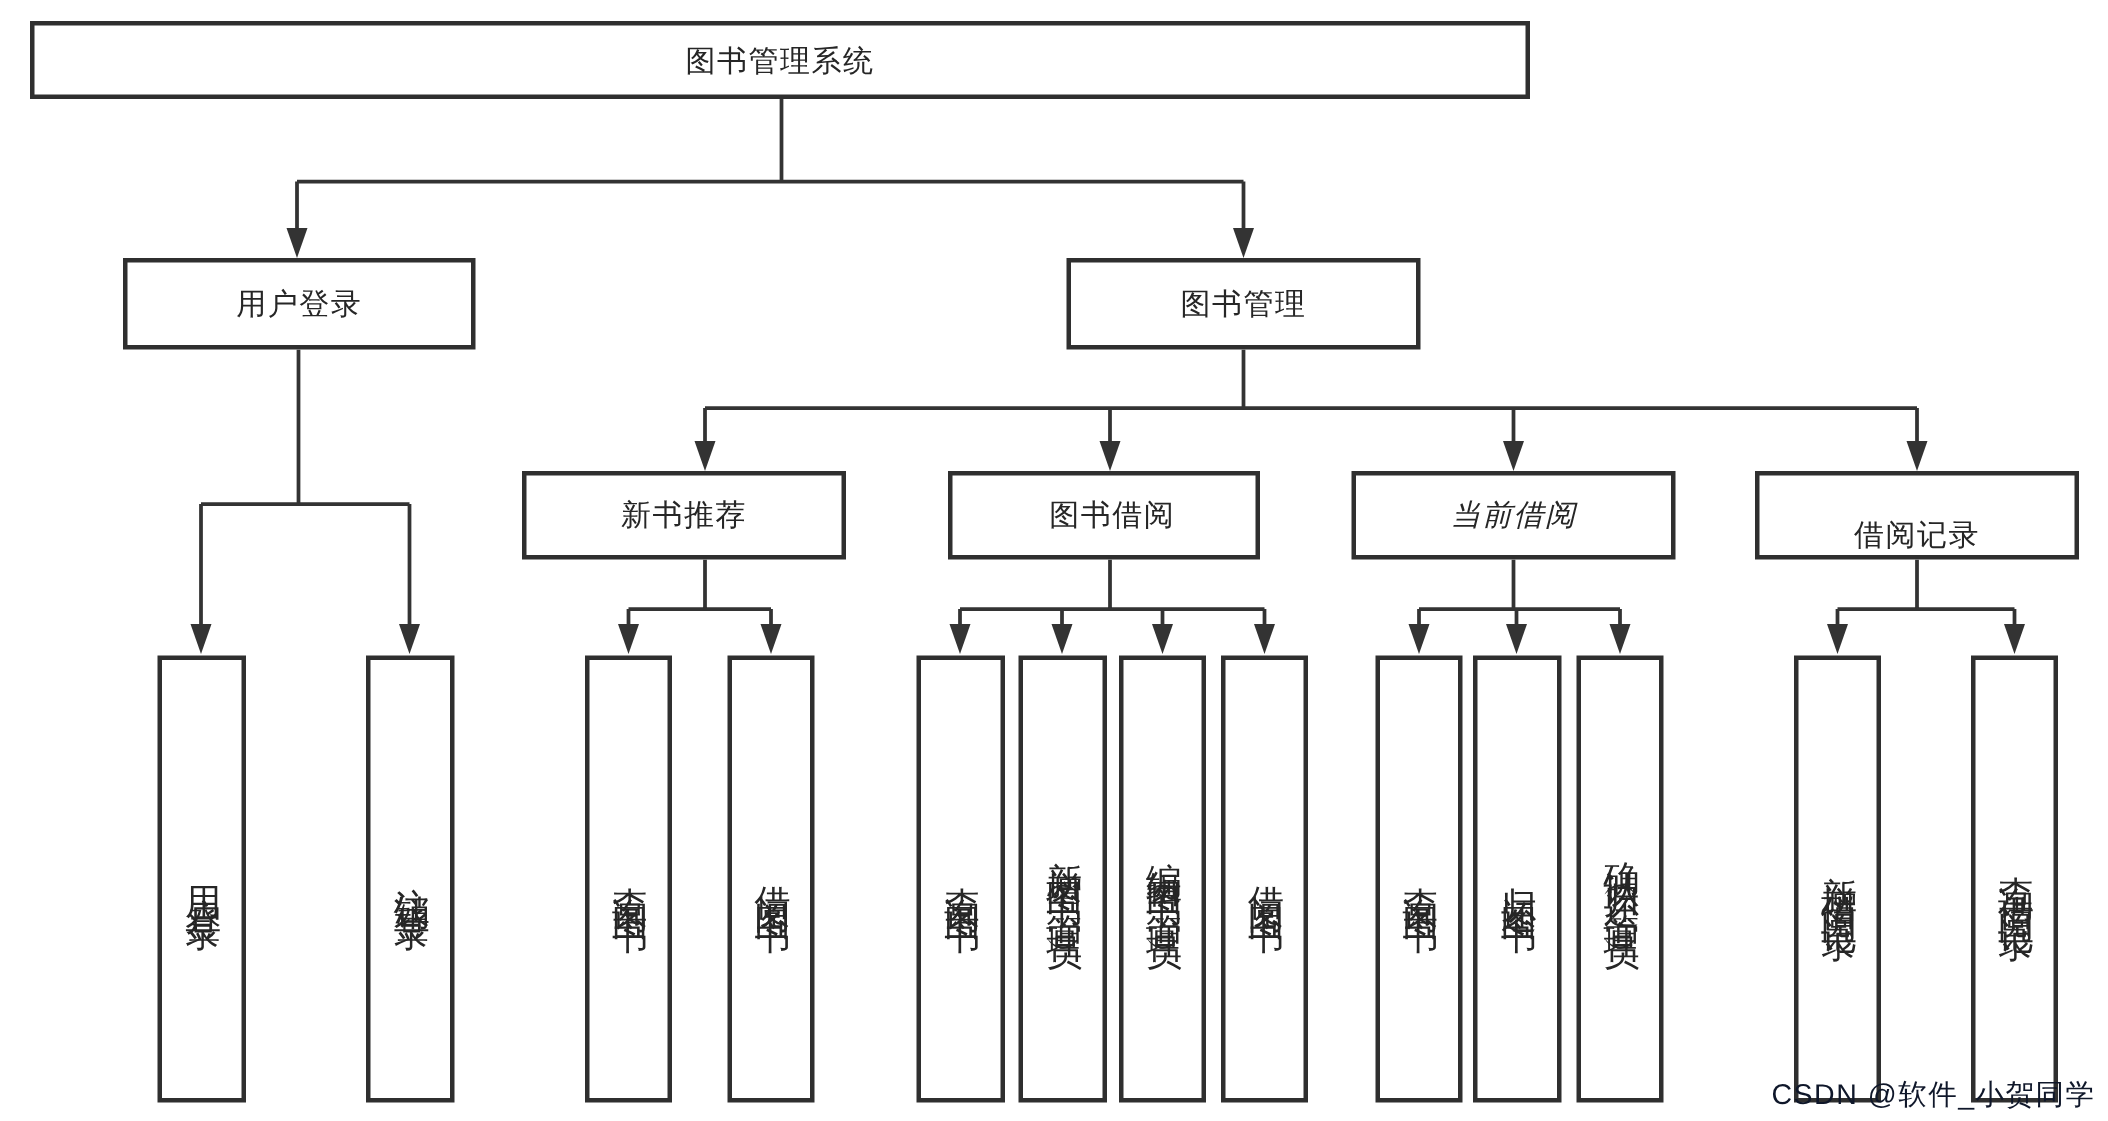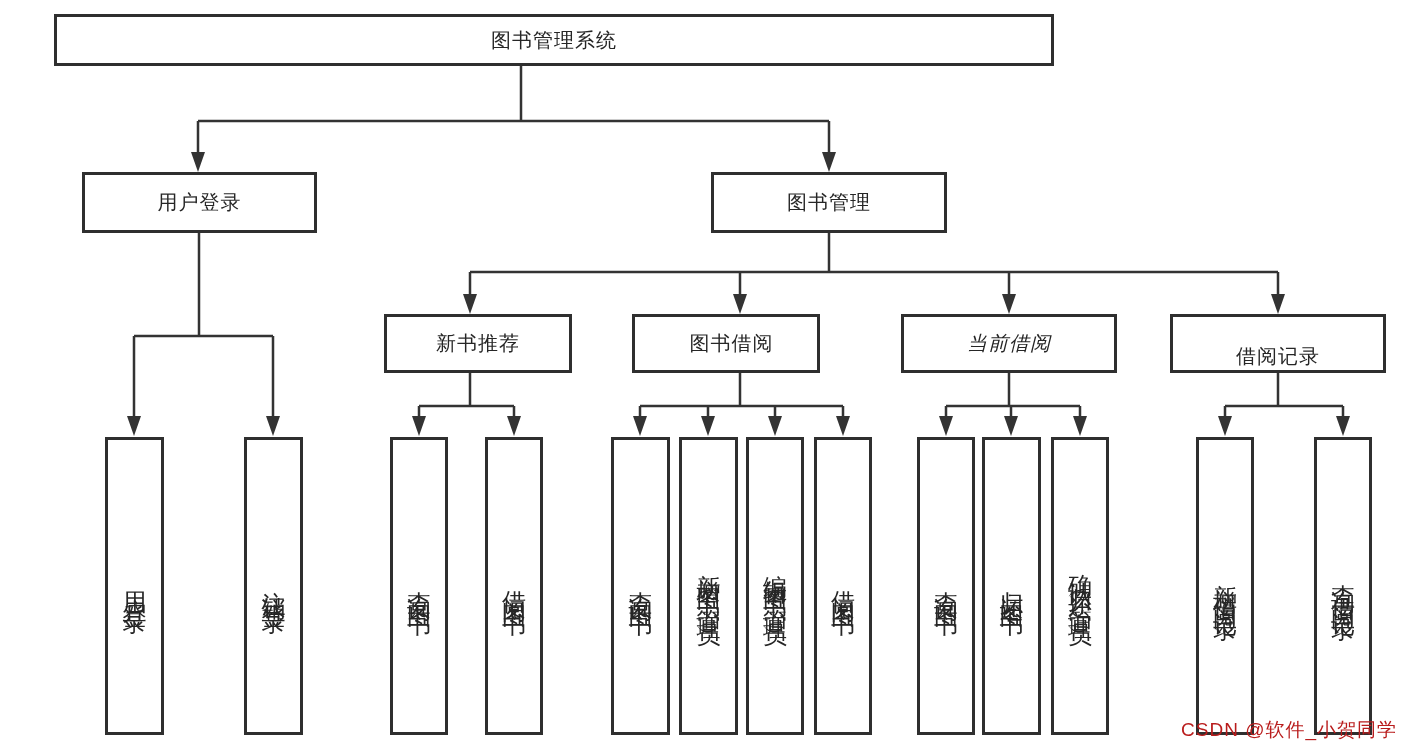--- a/index.html
+++ b/index.html
@@ -38,21 +38,21 @@
     font-size: 24px;
     letter-spacing: 7px;
     line-height: 1;
     white-space: nowrap;
   }
   .watermark {
     position: absolute;
     right: 8px;
     bottom: 4px;
     font-size: 19px;
-    color: #b91c1c;
+    color: #0f172a;
     letter-spacing: 1px;
     white-space: nowrap;
     text-align: right;
   }
 </style>
 </head>
 <body>
 
 <div class="canvas">
 
@@ -85,35 +85,35 @@
     <path d="M1009 373 V406 M946 406 H1080 M946 406 V420 M1011 406 V420 M1080 406 V420"></path>
     <path d="M939 416 H953 L946 436 Z" fill="#333333" stroke="none"></path>
     <path d="M1004 416 H1018 L1011 436 Z" fill="#333333" stroke="none"></path>
     <path d="M1073 416 H1087 L1080 436 Z" fill="#333333" stroke="none"></path>
 
     <path d="M1278 373 V406 M1225 406 H1343 M1225 406 V420 M1343 406 V420"></path>
     <path d="M1218 416 H1232 L1225 436 Z" fill="#333333" stroke="none"></path>
     <path d="M1336 416 H1350 L1343 436 Z" fill="#333333" stroke="none"></path>
   </svg>
 
-  <div class="node h" style="left:20px; top:14px; width:1000px; height:52px;margin-left:34px;">
+  <div class="node h" style="left:20px; top:14px; width:1000px; height:52px;">
     <span>图书管理系统</span>
   </div>
 
   <div class="node h" style="left:82px; top:172px; width:235px; height:61px;">
     <span>用户登录</span>
   </div>
   <div class="node h" style="left:711px; top:172px; width:236px; height:61px;text-align:center;">
     <span>图书管理</span>
   </div>
 
-  <div class="node h" style="left:384px; top:314px; width:188px; height:59px;">
+  <div class="node h" style="left:348px; top:314px; width:216px; height:59px;">
     <span>新书推荐</span>
   </div>
-  <div class="node h" style="left:632px; top:314px; width:188px; height:59px;padding-left:11px;">
+  <div class="node h" style="left:632px; top:314px; width:208px; height:59px;padding-left:11px;">
     <span>图书借阅</span>
   </div>
   <div class="node h" style="left:901px; top:314px; width:216px; height:59px;font-style:italic;">
     <span>当前借阅</span>
   </div>
   <div class="node h" style="left:1170px; top:314px; width:216px; height:59px;align-items:flex-end;">
     <span>借阅记录</span>
   </div>
 
   <div class="node v" style="left:105px; top:437px; width:59px; height:298px;">

